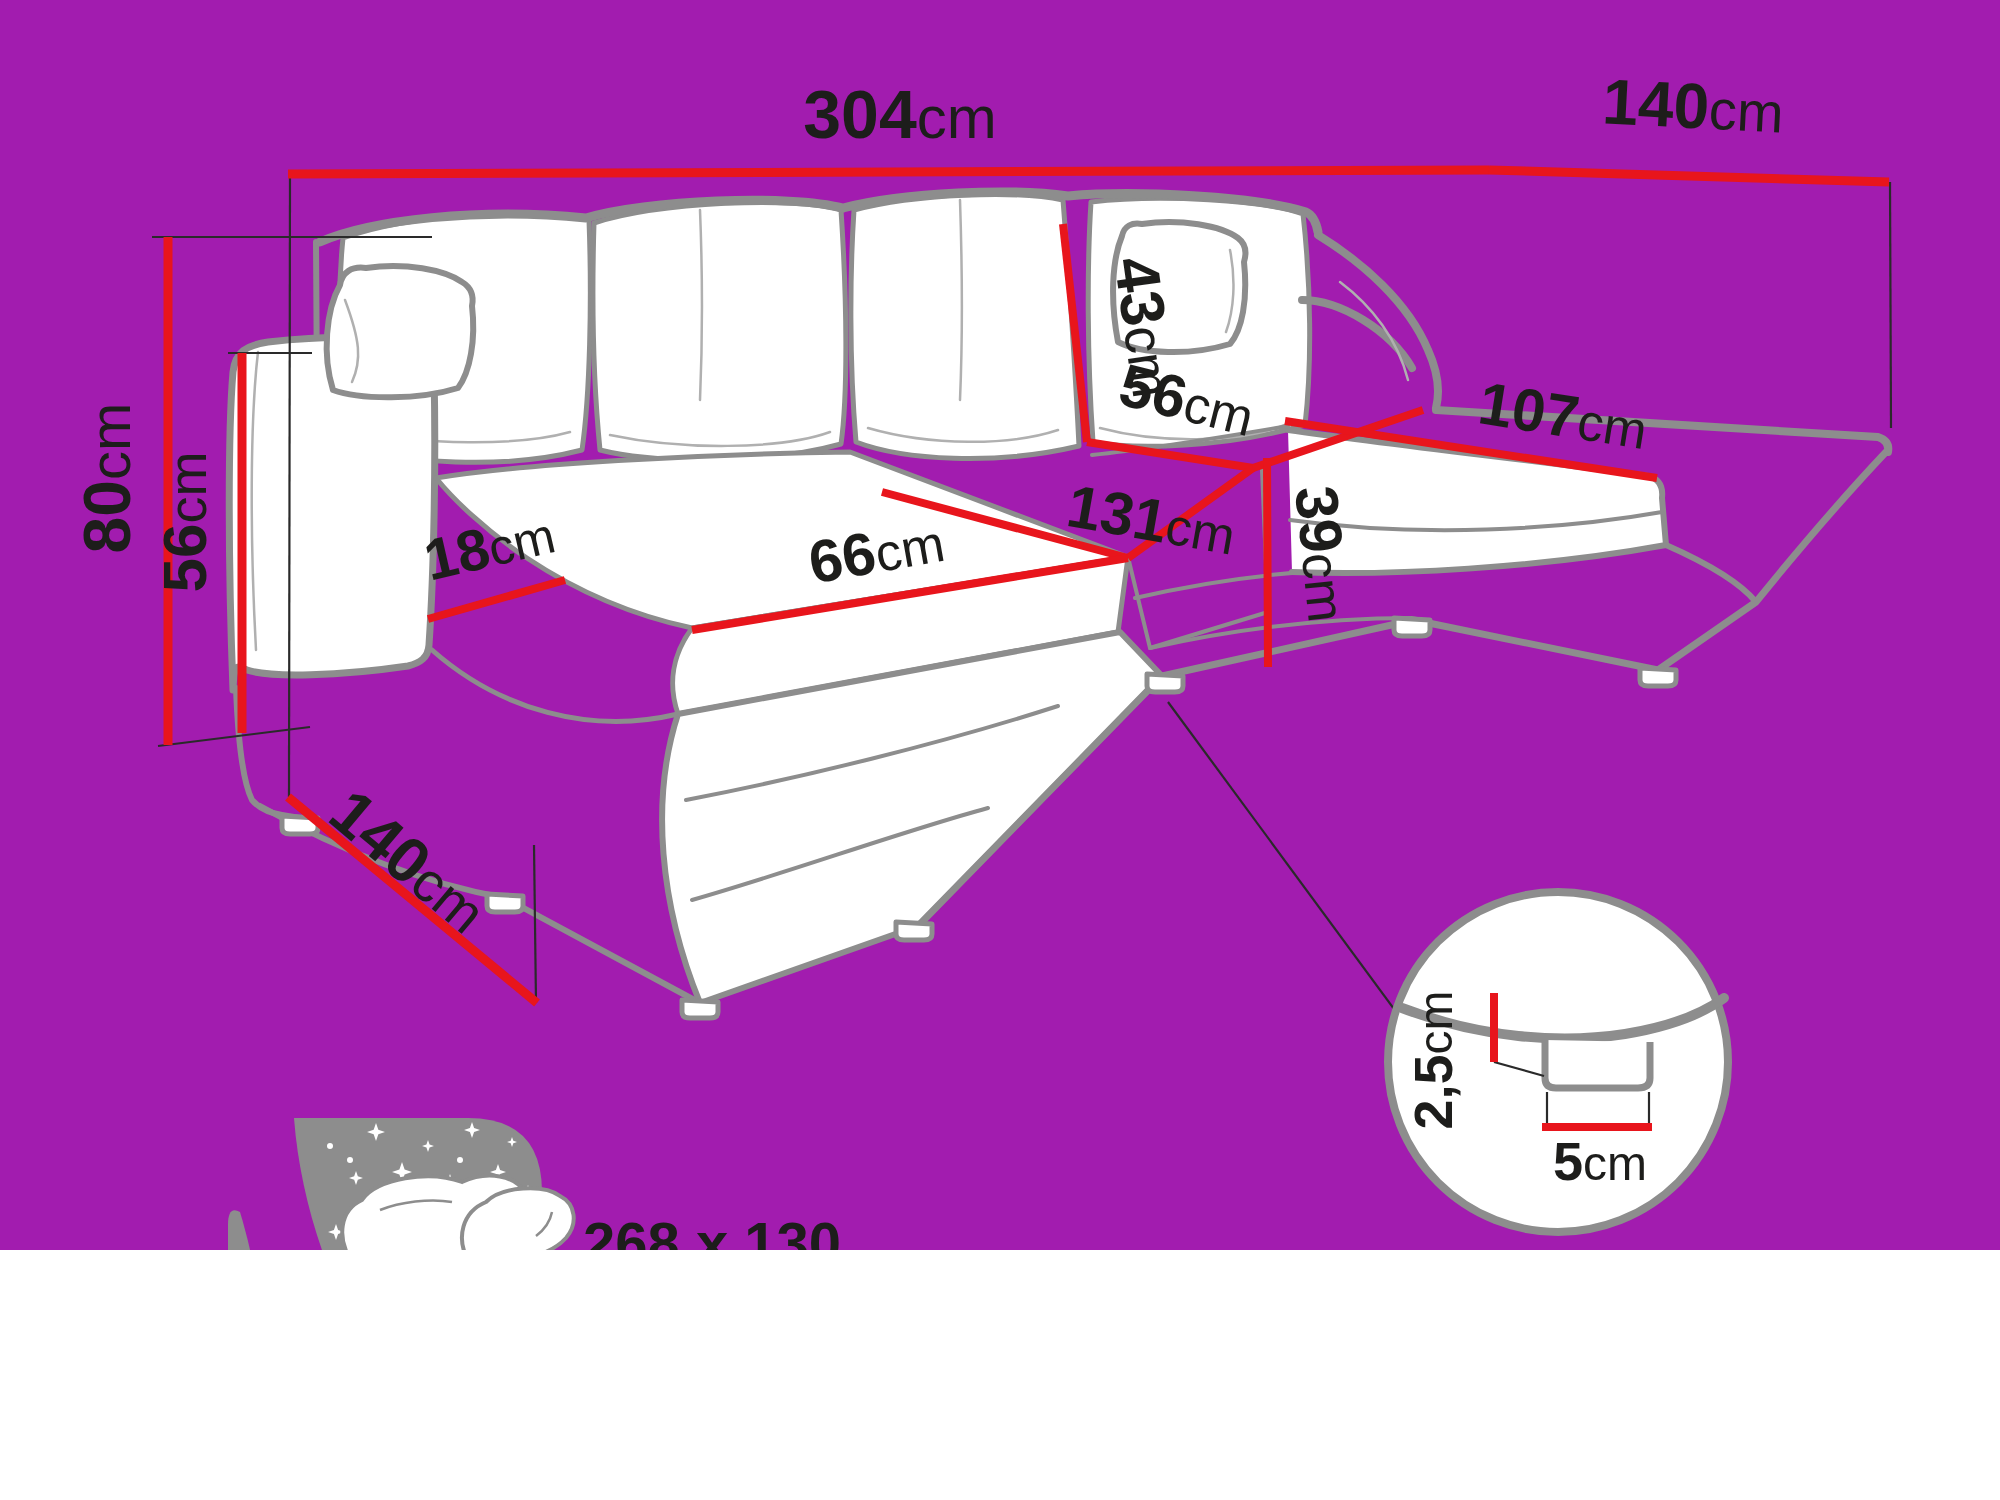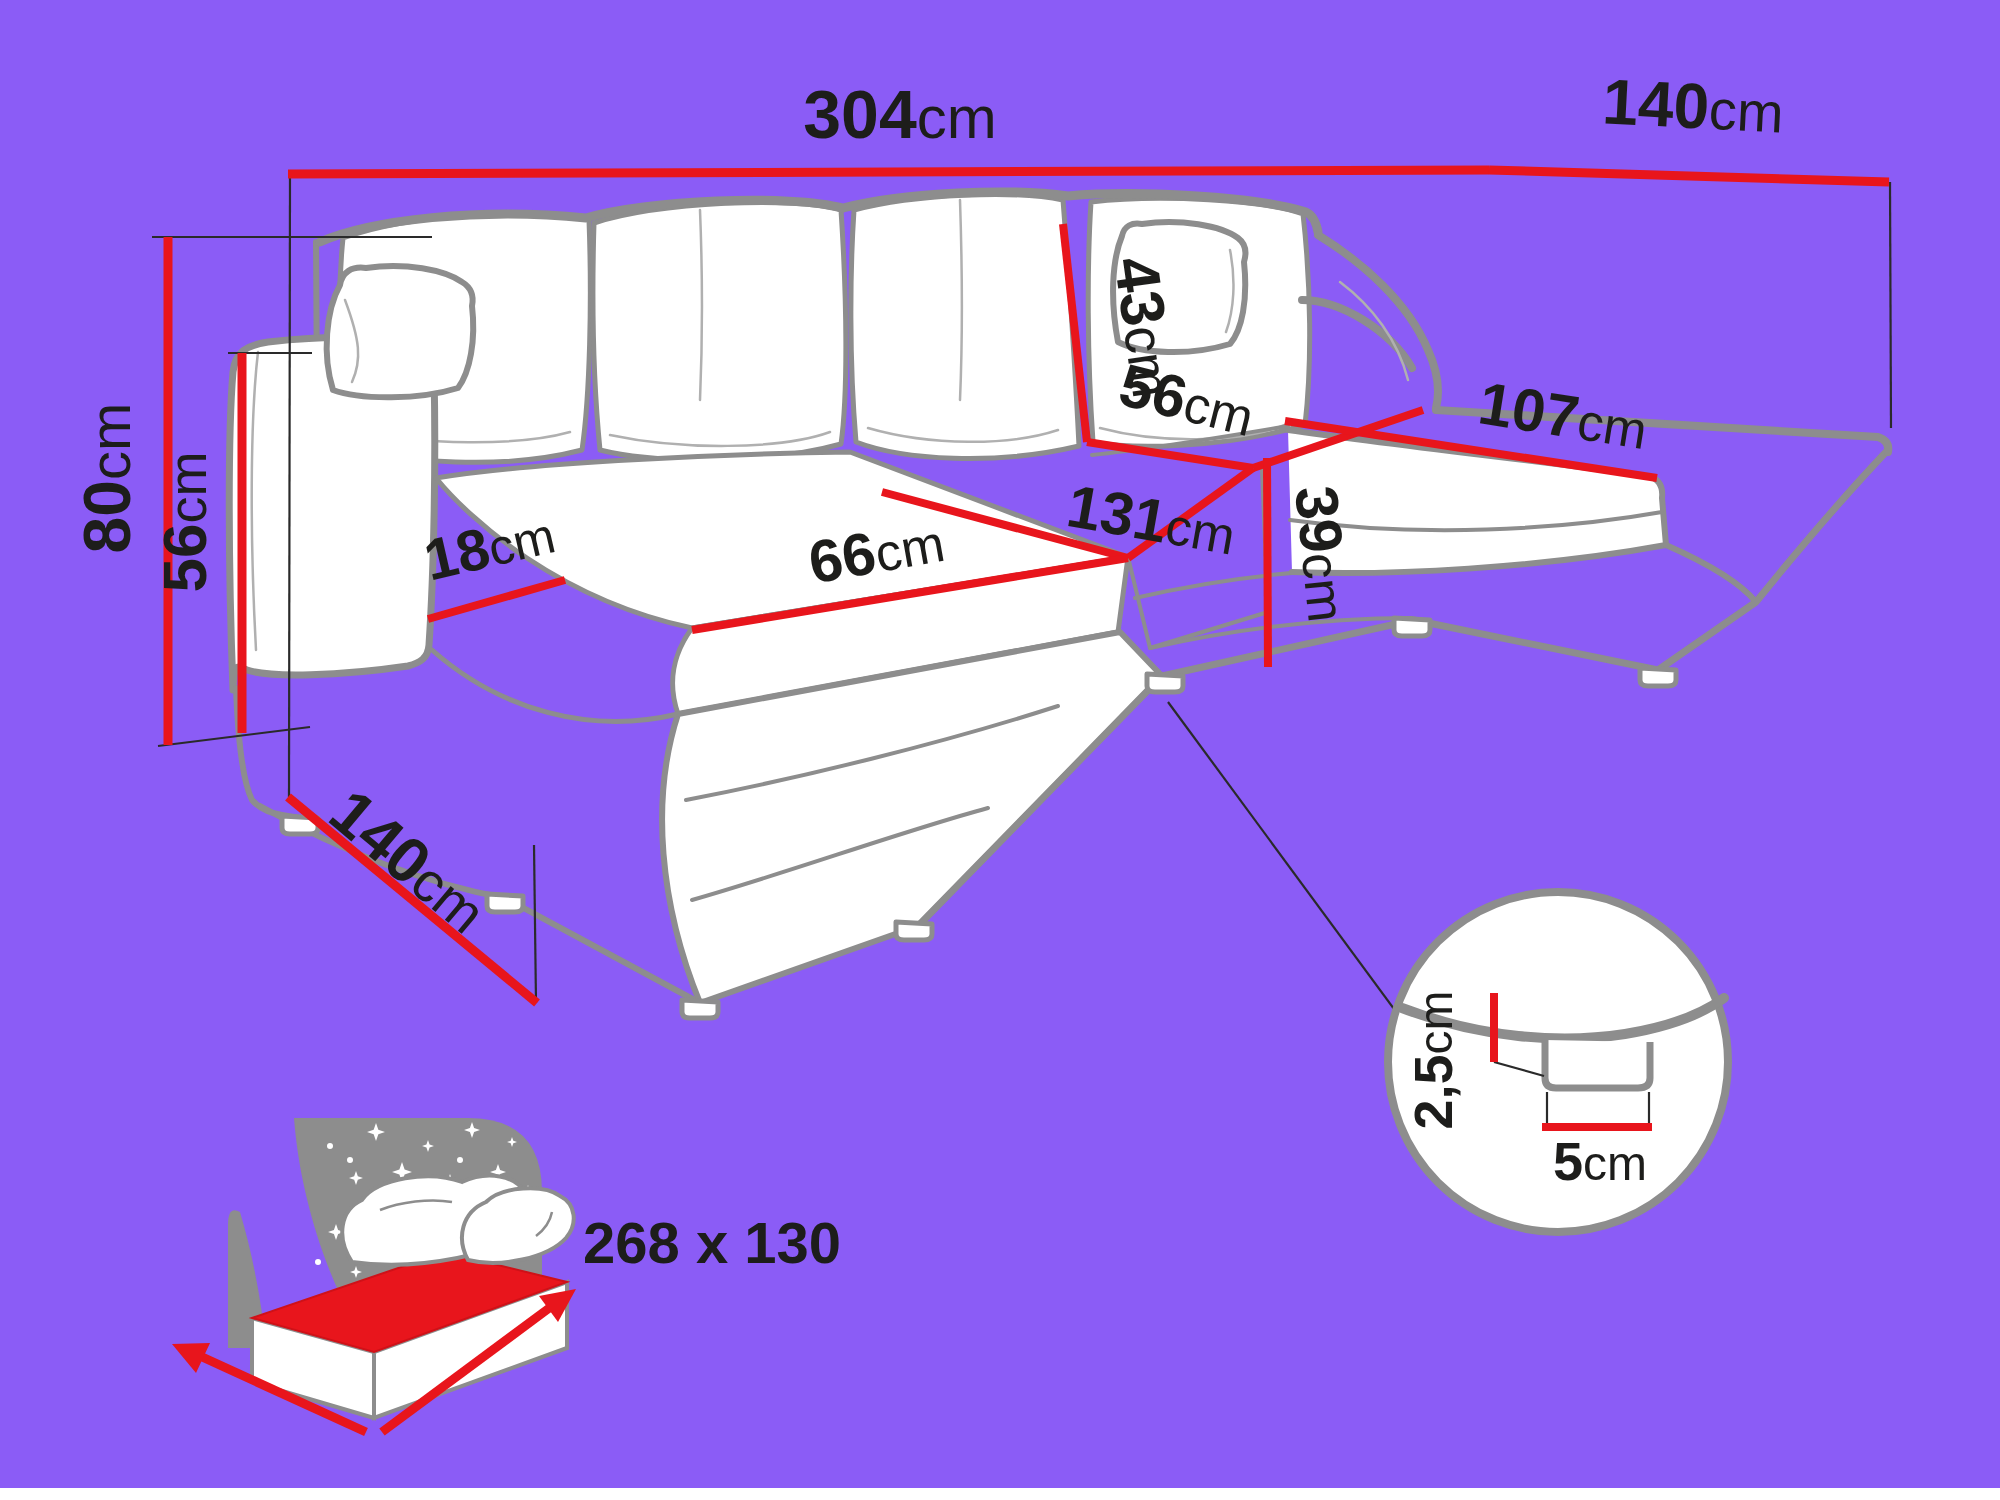--- a/index.html
+++ b/index.html
@@ -1,16 +1,16 @@
 <!DOCTYPE html>
 <html><head>
 <meta charset="utf-8">
 <style>
   html,body{margin:0;padding:0;background:#ffffff;}
-  .canvas{position:relative;width:2000px;height:1488px;background:#8b5cf6;overflow:hidden;
+  .canvas{position:relative;width:2000px;height:1250px;background:#a21caf;overflow:hidden;
           font-family:"Liberation Sans", sans-serif;}
   svg{display:block;}
   text{font-family:"Liberation Sans", sans-serif;fill:#1d1d1b;}
   .num{font-weight:700;}
   .unit{font-weight:400;}
   .sleep-label{font-weight:700;}
 </style>
 </head>
 <body>
 

